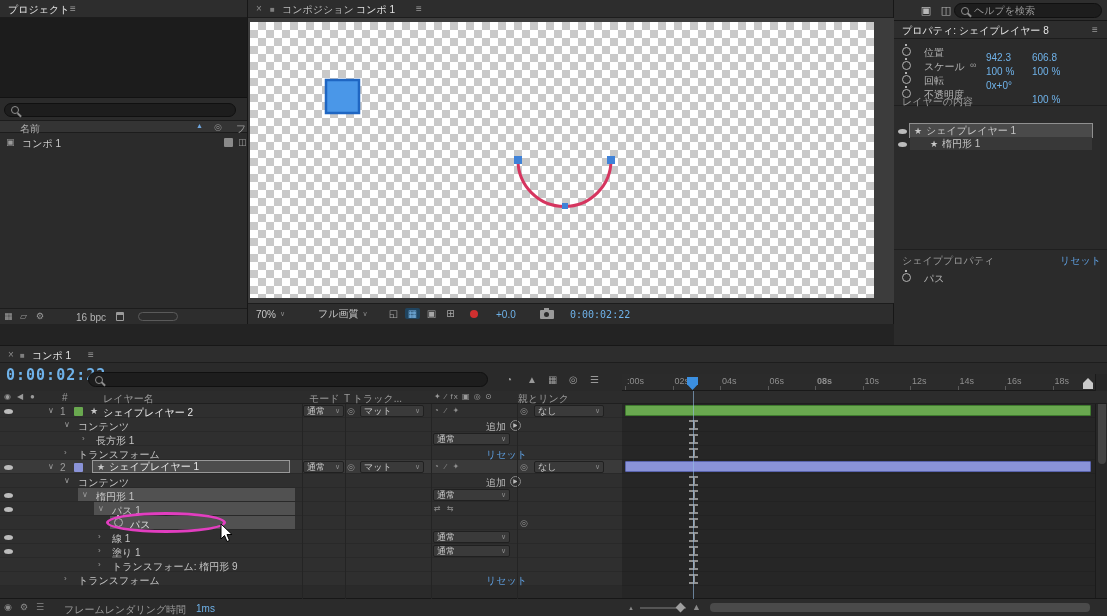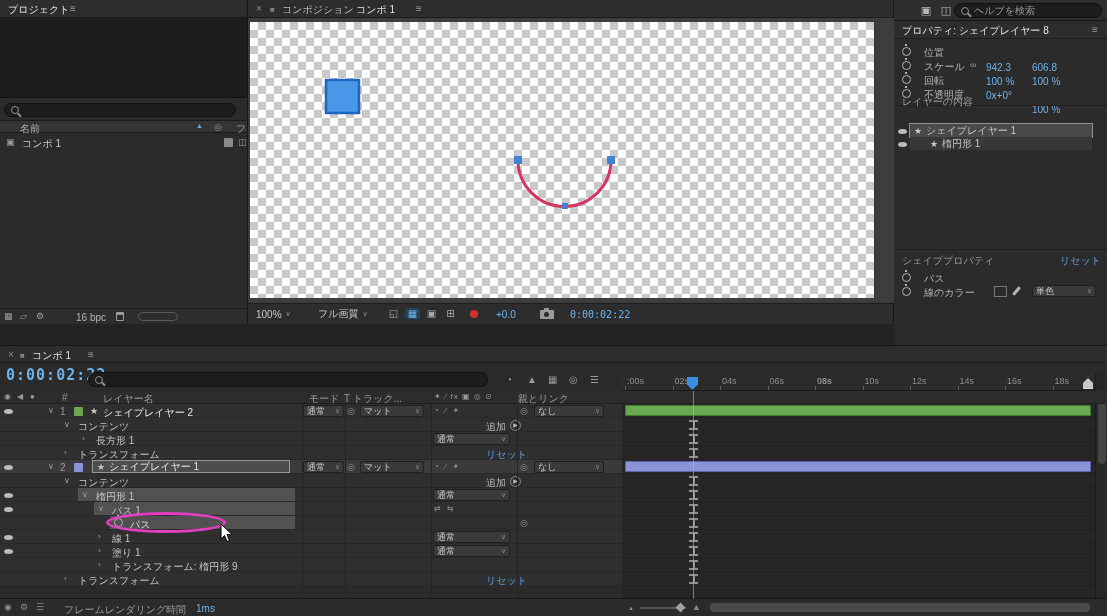--- a/index.html
+++ b/index.html
@@ -52,21 +52,21 @@
 .cam{position:absolute;top:6px;width:14px;height:9px;background:#9a9a9a;border-radius:1px}
 .cam::before{content:"";position:absolute;left:4px;top:-2px;width:5px;height:2px;background:#9a9a9a}
 .cam::after{content:"";position:absolute;left:4px;top:2px;width:5px;height:5px;border-radius:50%;background:#2b2b2b}
 .tcode{font-family:"DejaVu Sans Mono",monospace;color:#6fb2e9}
 
 #props{left:894px;top:21px;width:213px;height:324px}
 .prow{position:absolute;left:0;width:100%;height:14px}
 .sw{width:9px;height:9px;border:1px solid #b3b3b3;border-radius:50%;position:absolute;top:2px;left:8px}
 .sw::before{content:"";position:absolute;left:2px;top:-4px;width:2px;height:2px;background:#b3b3b3}
 .plabel{position:absolute;left:30px;top:1px;color:#b4b4b4}
-.pval{position:absolute;top:17px;color:#6fb2e9}
+.pval{position:absolute;top:7px;color:#6fb2e9}
 .pval.c1{left:92px}.pval.c2{left:138px}
 .plink{position:absolute;left:76px;top:1px;color:#9a9a9a;font-size:9px}
 .divider{position:absolute;left:0;width:100%;height:1px;background:#1f1f1f}
 .sechead{position:absolute;left:8px;color:#9a9a9a}
 .crow{position:absolute;left:0;width:100%;height:13px}
 .cbox2{position:absolute;left:16px;top:0;width:182px;height:13px;background:#383838;display:flex;align-items:center;gap:4px;padding:0 4px}
 .crow.sel .cbox2{background:#4a4a4a;outline:1px solid #909090}
 .eye{position:absolute;left:4px;top:5px;width:9px;height:5px;border-radius:50%;background:#bcbcbc}
 .starg{color:#c9c9c9;font-size:9px}
 .capbox{position:absolute;top:0;width:16px;height:12px;background:#3c3c3c;border:1px solid #1d1d1d;color:#b5b5b5;font-size:8px;text-align:center;line-height:10px}
@@ -224,21 +224,21 @@
     <svg id="comp-svg" width="624" height="276">
       <rect x="76" y="58" width="33" height="33" stroke-width="2.5" class="handle-fill" fill="#4a97e8" stroke="#1f66c2"></rect>
       <path d="M 268 138 A 46.5 46.5 0 0 0 361 138" fill="none" stroke-width="3" stroke="#d6355f"></path>
       <rect class="vhandle" x="264" y="134" width="8" height="8" fill="#3f82d8"></rect>
       <rect class="vhandle" x="357" y="134" width="8" height="8" fill="#3f82d8"></rect>
       <rect class="vhandle" x="312" y="181" width="6" height="6" fill="#3f82d8"></rect>
     </svg>
   </div>
   <div id="comp-bottom">
     <div class="ddflat" style="left:8px">
-      <span>100%</span>
+      <span>70%</span>
         <span class="chev">∨</span>
     </div>
     <div class="ddflat" style="left:70px">
       <span>フル画質</span>
         <span class="chev">∨</span>
     </div>
     <div id="comp-icons">
         <div class="cbi" style="left: 138px;">◱</div>
         <div class="cbi active" style="left: 157px;">▦</div>
         <div class="cbi" style="left: 176px;">▣</div>
@@ -298,30 +298,20 @@
           <span>楕円形 1</span>
         </div>
       </div>
     </div>
   <div class="divider" style="top:228px"></div>
   <span class="sechead" style="top:233px">シェイププロパティ</span>
   <span class="abs resetlbl" style="left:166px;top:233px">リセット</span>
   <div class="prow" style="top:250px">
     <span class="sw"></span>
     <span class="plabel">パス</span>
-  </div>
-  <div class="prow" style="top:264px">
-    <span class="sw"></span>
-    <span class="plabel">線のカラー</span>
-    <span class="cswatch"></span>
-    <span class="dropper"></span>
-    <div class="dd" style="left:138px;width:64px;top:0">
-      <span>単色</span>
-        <span class="chev">∨</span>
-    </div>
   </div>
 </div>
 
 <div id="timeline" class="panel">
   <div class="tabbar">
     <span class="close-g" style="left:8px">×</span>
     <span class="panel-g" style="left:20px">■</span>
     <span class="tabname" style="left:32px">コンポ 1</span>
     <span class="menu-g" style="left:88px">≡</span>
   </div>

